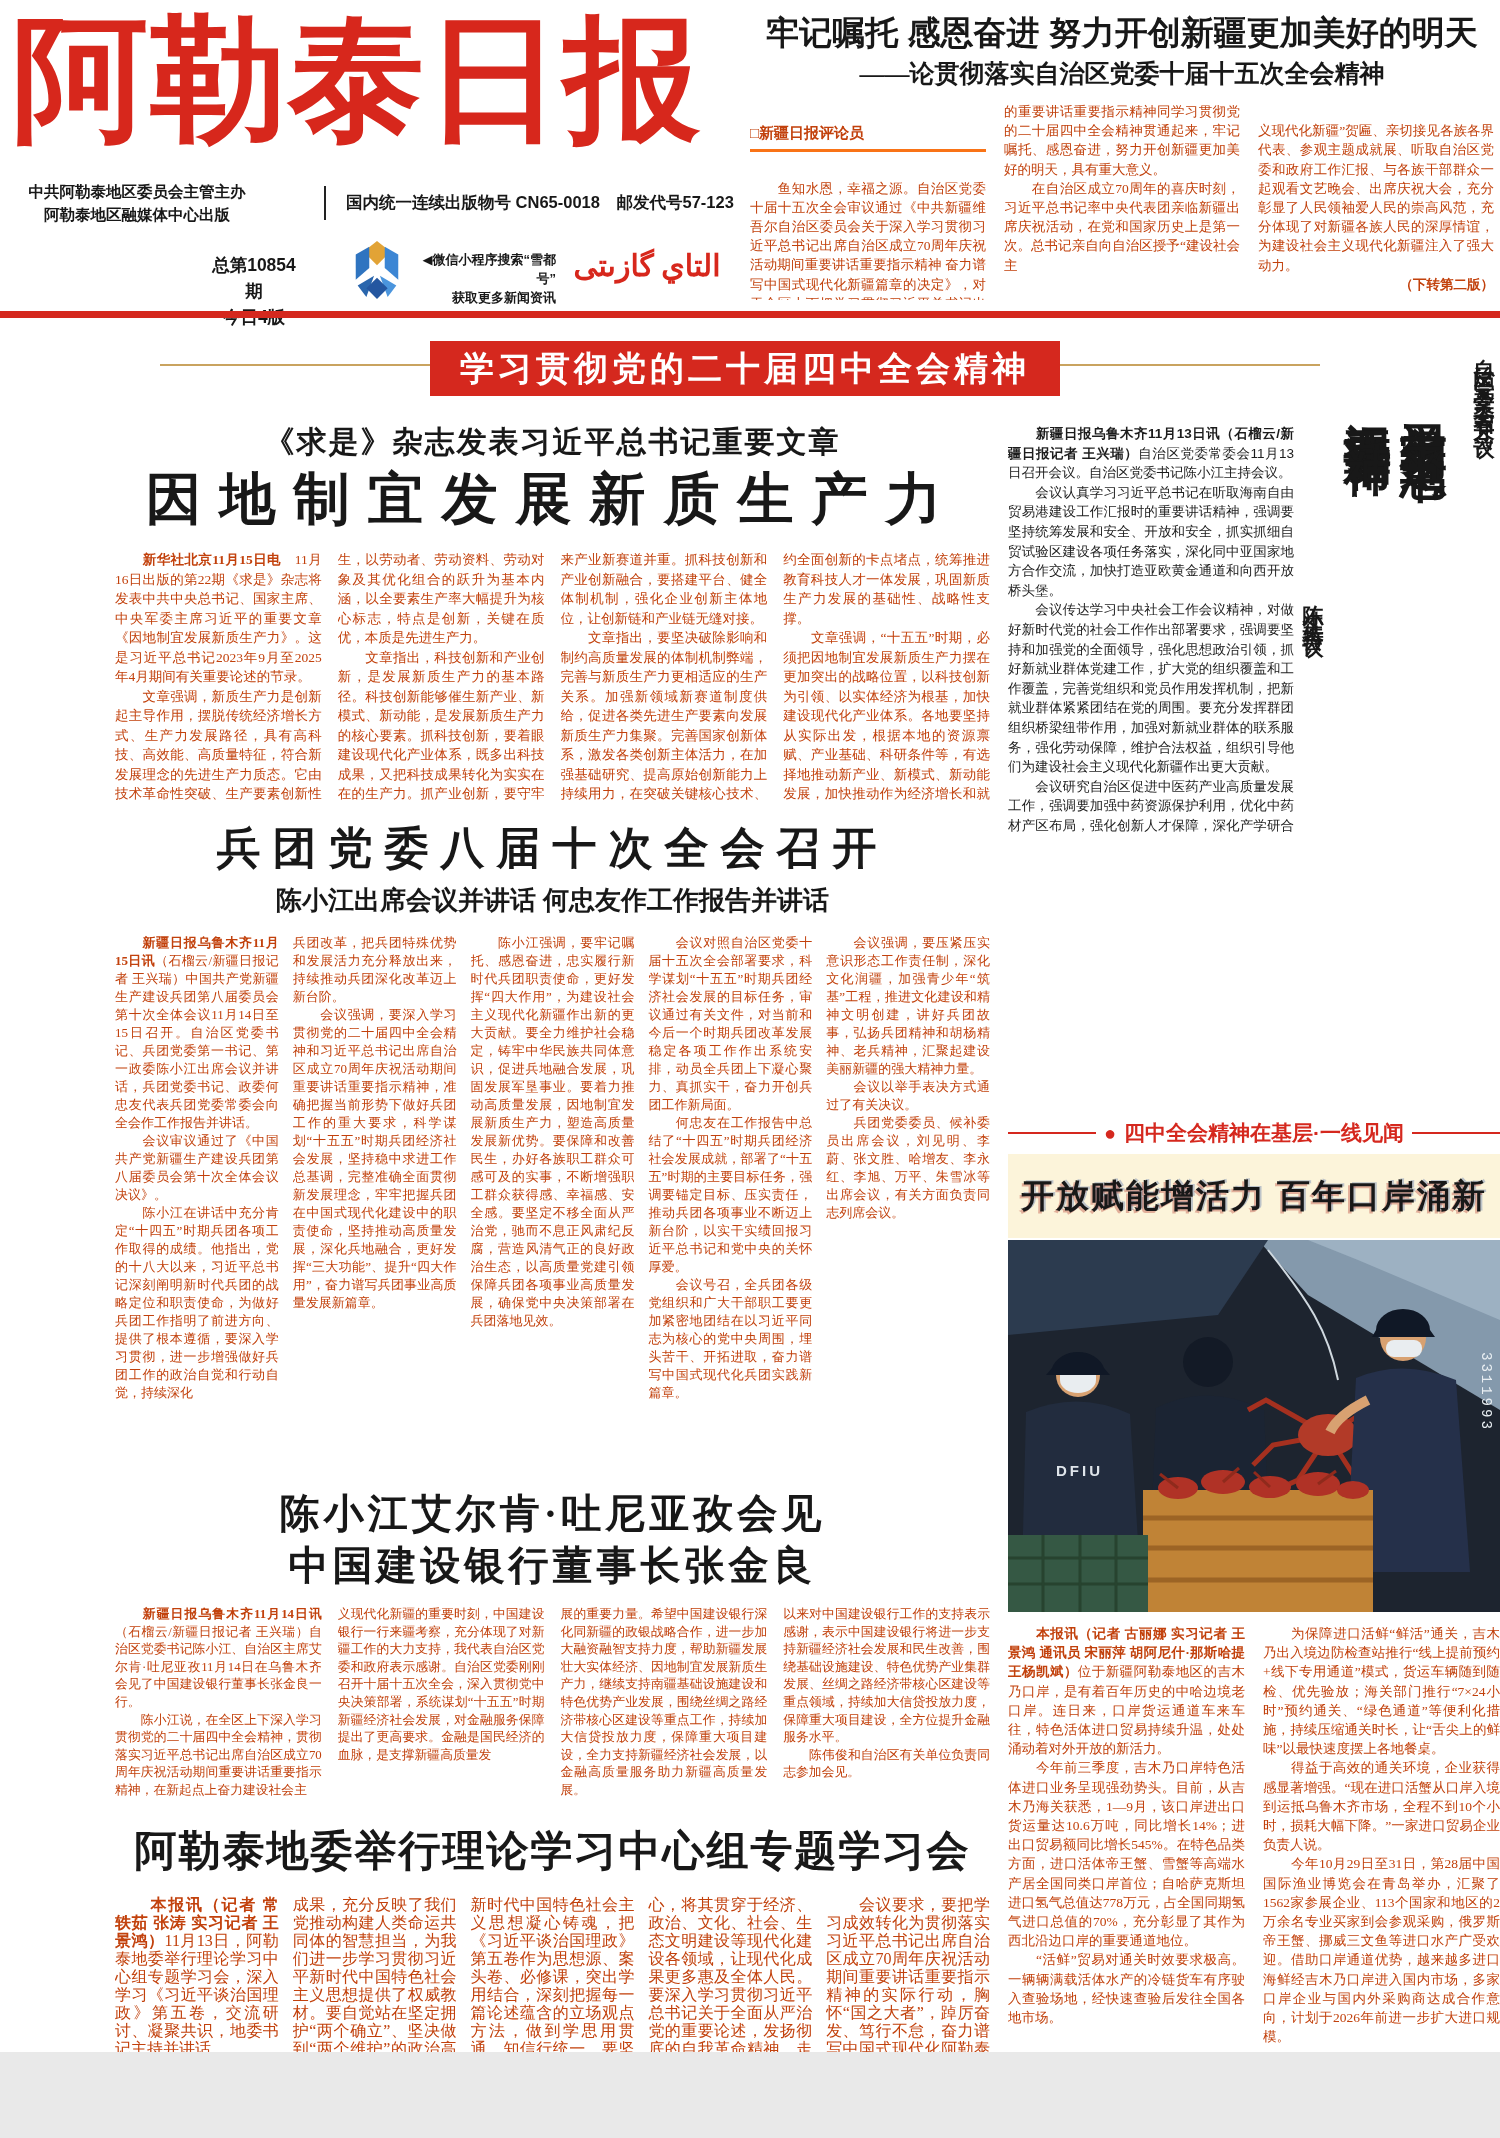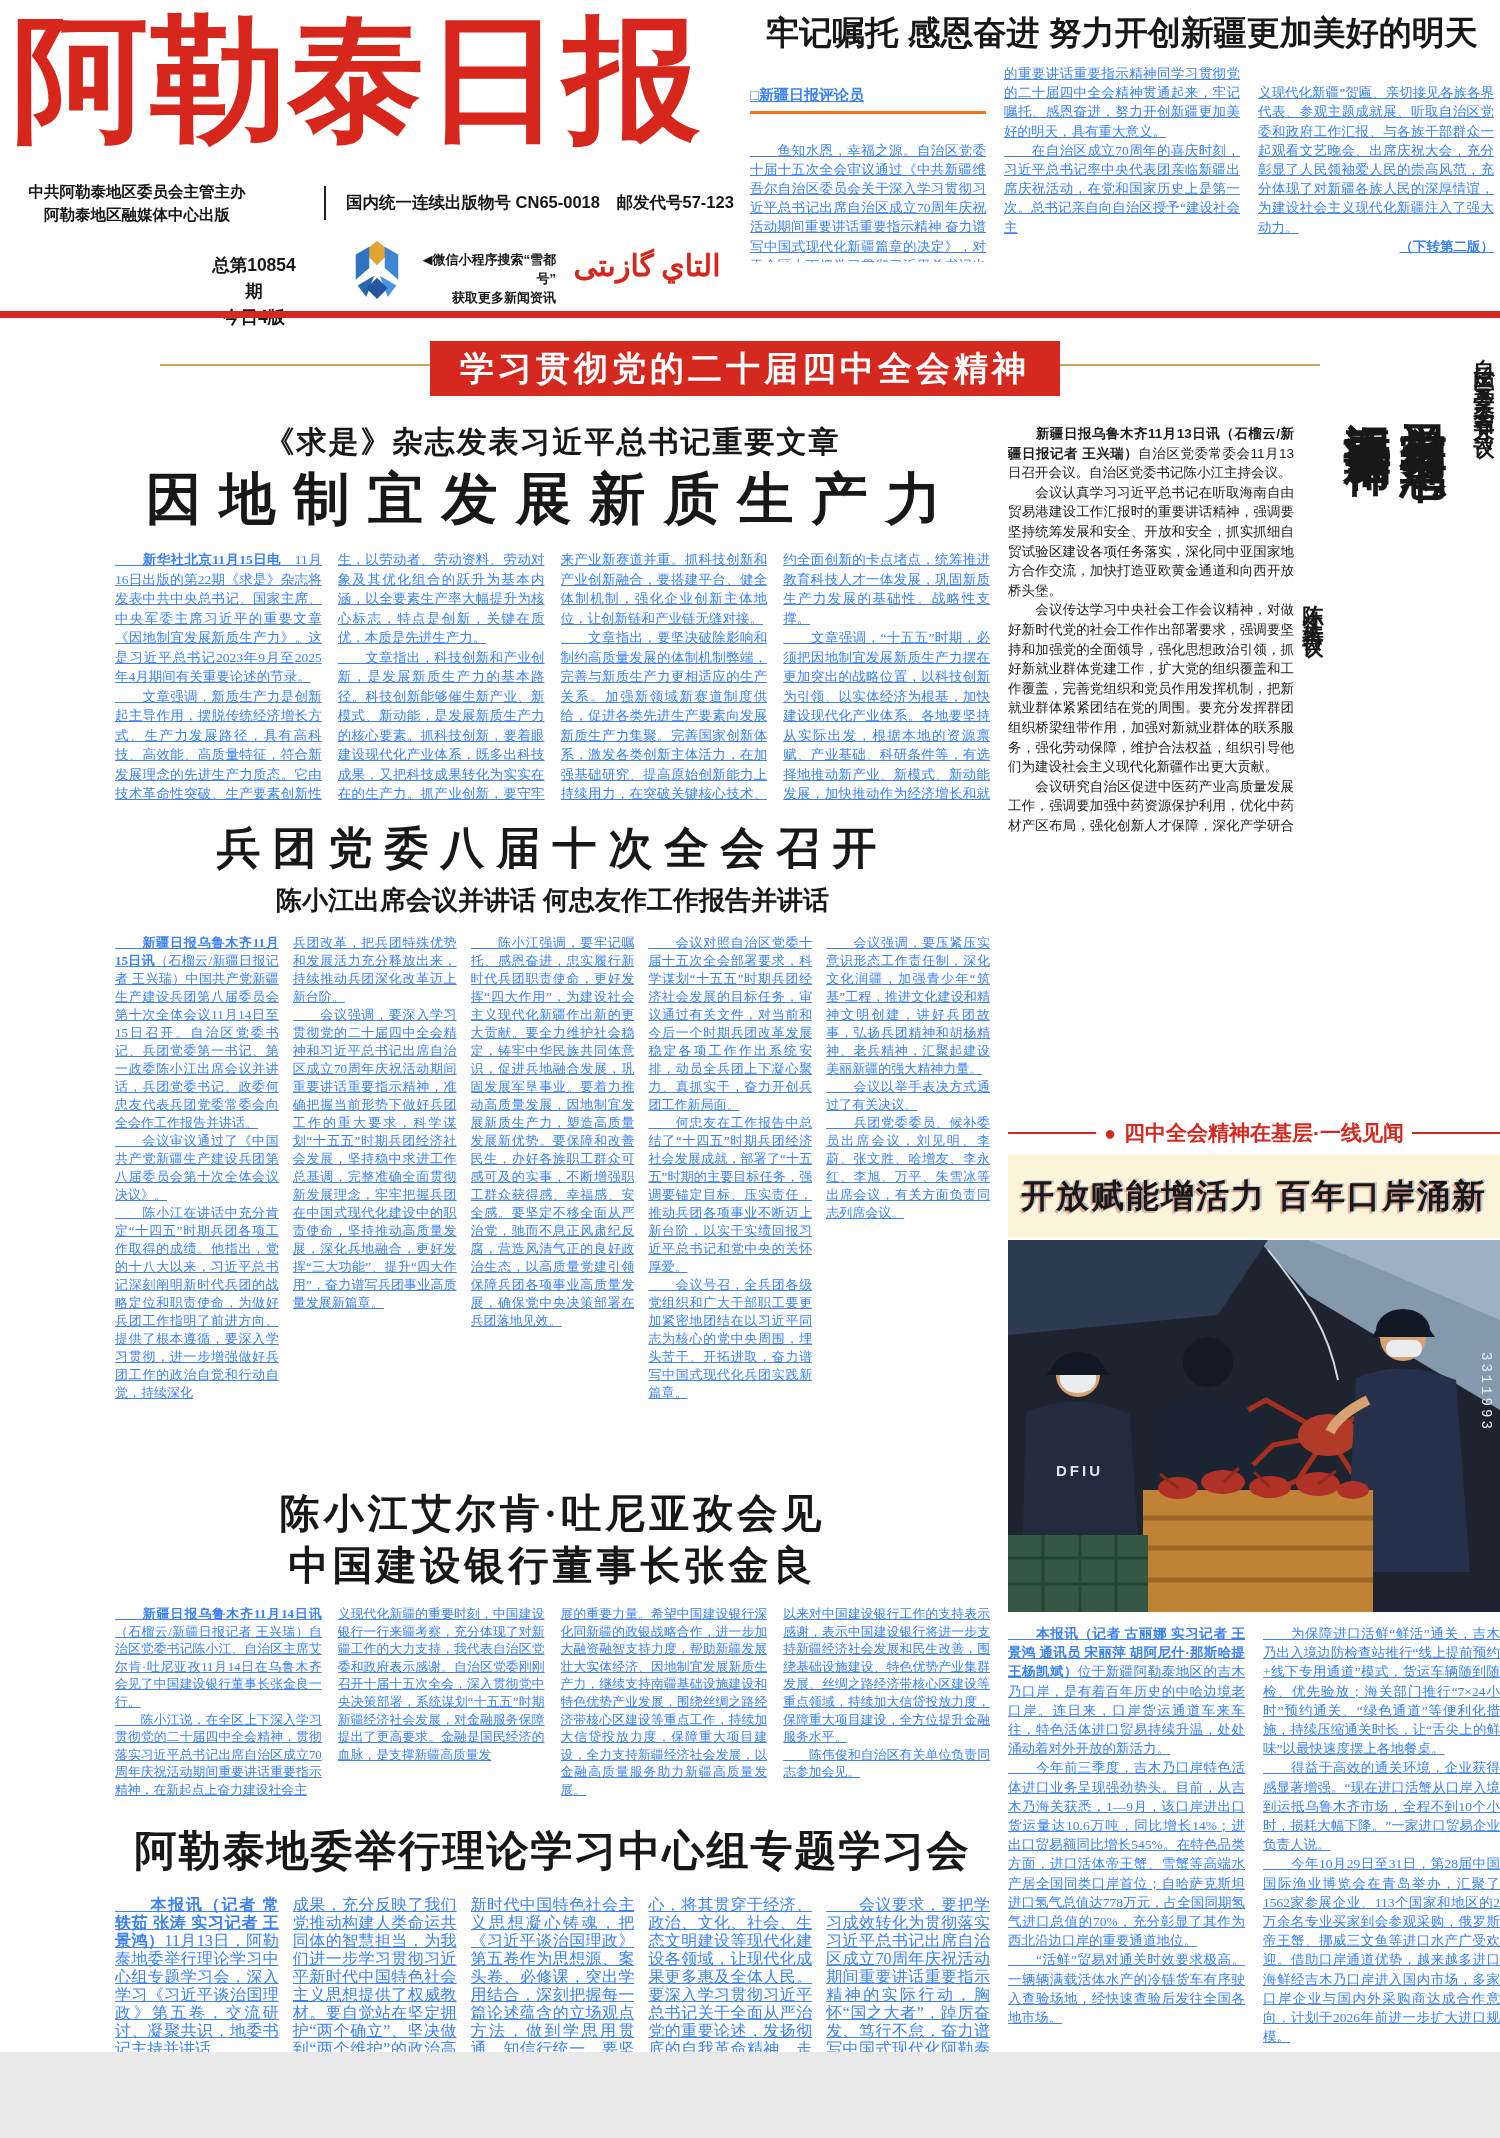--- a/index.html
+++ b/index.html
@@ -3,21 +3,21 @@
 <meta charset="utf-8">
 <style>
   html,body{margin:0;padding:0;background:#e9e9e9;}
   .sans{font-family:"Liberation Sans","DejaVu Sans",sans-serif;}
   .serif{font-family:"Liberation Serif","DejaVu Serif",serif;}
   #page{position:relative;width:1500px;height:2052px;background:#ffffff;overflow:hidden;margin:0 auto;
         font-family:"Liberation Serif","DejaVu Serif",serif;color:#181818;}
   .abs{position:absolute;}
   .center{text-align:center;}
   .cols{display:flex;}
-  .col{flex:1 1 0;min-width:0;text-align:justify;white-space:pre-line;overflow:hidden;color:#3b82f6;text-decoration:underline;}
+  .col{flex:1 1 0;min-width:0;text-align:justify;white-space:pre-line;overflow:hidden;color:#c2410c;}
   .lead-b{font-weight:bold;}
   
   #masthead{left:12px;top:-10px;width:728px;height:180px;font-size:136px;line-height:180px;
             font-weight:900;color:#d7271c;letter-spacing:2px;white-space:nowrap;}
   #organizer{left:22px;top:180px;width:230px;font-weight:bold;font-size:15.5px;line-height:23px;}
   #hdr-divider{left:324px;top:186px;width:0;height:34px;border-left:2px solid #222;}
   #pubnum{left:346px;top:192px;width:400px;font-weight:bold;font-size:16.5px;}
   #dateblock{left:28px;top:244px;width:145px;font-weight:bold;}
   #dateline{font-size:19px;line-height:27px;}
   #dateday{color:#d7271c;font-size:27px;font-weight:900;}
@@ -118,20 +118,21 @@
 
   <div id="wechat" class="abs sans center">
     <div>◀微信小程序搜索“雪都号”</div>
     <div>获取更多新闻资讯</div>
   </div>
 
   <div id="arabic" class="abs center">التاي گازىتى</div>
 
   <div id="lead-art" class="abs">
     <div id="lead-h1" class="sans center">牢记嘱托 感恩奋进 努力开创新疆更加美好的明天</div>
+    <div id="lead-h2" class="serif center">——论贯彻落实自治区党委十届十五次全会精神</div>
     <div id="lead-cols" class="cols">
       <div class="col">
         <div id="lead-byline">□新疆日报评论员</div>
         <span>　　鱼知水恩，幸福之源。自治区党委十届十五次全会审议通过《中共新疆维吾尔自治区委员会关于深入学习贯彻习近平总书记出席自治区成立70周年庆祝活动期间重要讲话重要指示精神 奋力谱写中国式现代化新疆篇章的决定》，对于全区上下把学习贯彻习近平总书记出席自治区成立70周年庆祝活动期间</span>
       </div>
       <div class="col"><span>的重要讲话重要指示精神同学习贯彻党的二十届四中全会精神贯通起来，牢记嘱托、感恩奋进，努力开创新疆更加美好的明天，具有重大意义。
 　　在自治区成立70周年的喜庆时刻，习近平总书记率中央代表团亲临新疆出席庆祝活动，在党和国家历史上是第一次。总书记亲自向自治区授予“建设社会主</span></div>
       <div class="col">
         <span>义现代化新疆”贺匾、亲切接见各族各界代表、参观主题成就展、听取自治区党委和政府工作汇报、与各族干部群众一起观看文艺晚会、出席庆祝大会，充分彰显了人民领袖爱人民的崇高风范，充分体现了对新疆各族人民的深厚情谊，为建设社会主义现代化新疆注入了强大动力。</span>
         <div id="lead-turn">（下转第二版）</div>

